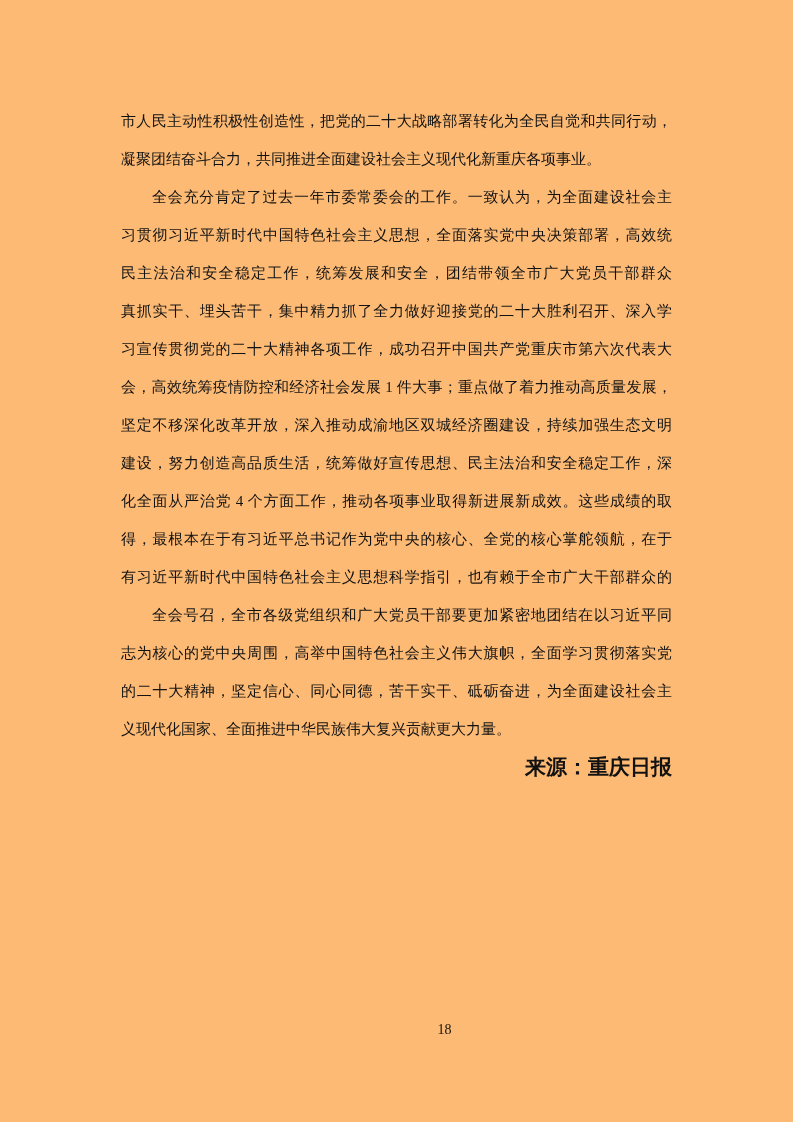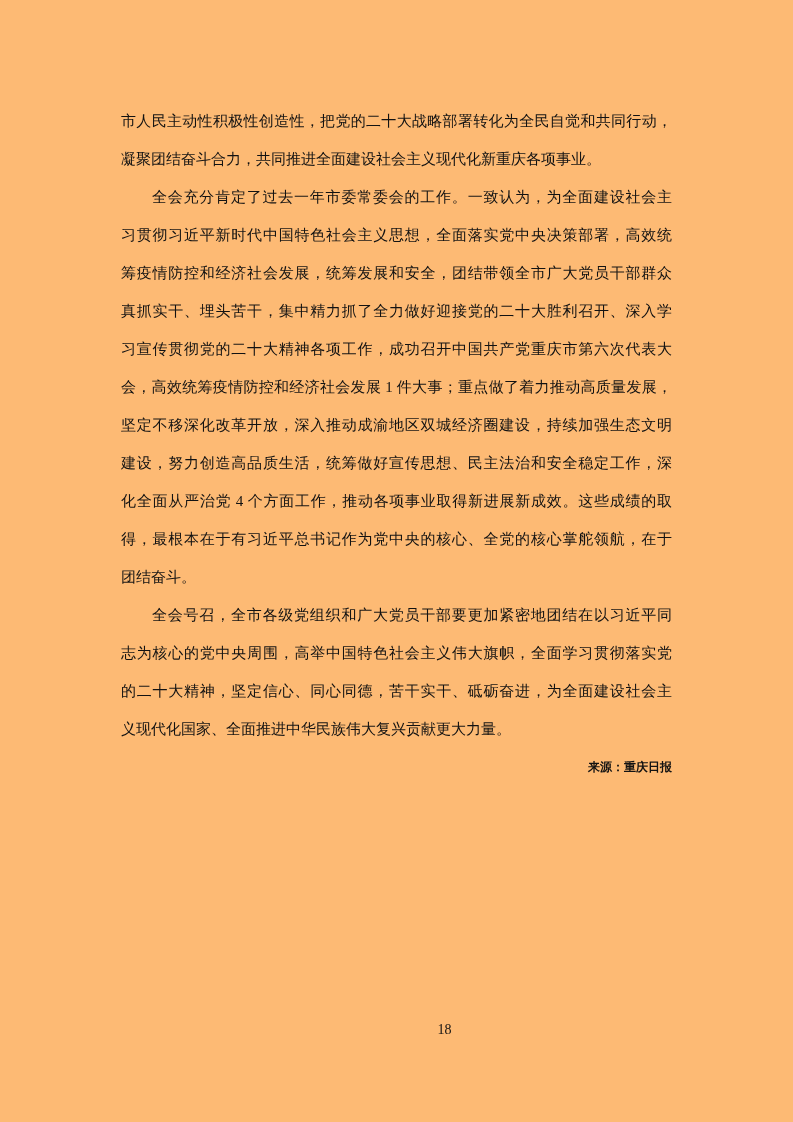--- a/index.html
+++ b/index.html
@@ -36,21 +36,21 @@
   }
   .line.para-first {
     text-indent: 31px;
   }
   .line.para-last {
     text-align-last: left;
   }
   .source-line {
     text-align: right;
     font-weight: 700;
-    font-size: 12px;
+    font-size: 21px;
     line-height: 38px;
     font-family: "Liberation Sans", "DejaVu Sans", sans-serif;
   }
   .page-number {
     position: absolute;
     top: 1020px;
     left: 0;
     width: 100%;
     text-align: center;
     font-size: 14px;
@@ -65,29 +65,29 @@
 <div class="page">
   <div class="content">
     <div id="paragraphs">
         <div class="paragraph">
           <div class="line">市人民主动性积极性创造性，把党的二十大战略部署转化为全民自觉和共同行动，</div>
           <div class="line para-last">凝聚团结奋斗合力，共同推进全面建设社会主义现代化新重庆各项事业。</div>
         </div>
         <div class="paragraph">
           <div class="line para-first">全会充分肯定了过去一年市委常委会的工作。一致认为，为全面建设社会主</div>
           <div class="line">习贯彻习近平新时代中国特色社会主义思想，全面落实党中央决策部署，高效统</div>
-          <div class="line">筹疫情防控和经济社会发展，统筹发展和安全，团结带领全市广大党员干部群众</div>
+          <div class="line">民主法治和安全稳定工作，统筹发展和安全，团结带领全市广大党员干部群众</div>
           <div class="line">真抓实干、埋头苦干，集中精力抓了全力做好迎接党的二十大胜利召开、深入学</div>
           <div class="line">习宣传贯彻党的二十大精神各项工作，成功召开中国共产党重庆市第六次代表大</div>
           <div class="line">会，高效统筹疫情防控和经济社会发展 1 件大事；重点做了着力推动高质量发展，</div>
           <div class="line">坚定不移深化改革开放，深入推动成渝地区双城经济圈建设，持续加强生态文明</div>
           <div class="line">建设，努力创造高品质生活，统筹做好宣传思想、民主法治和安全稳定工作，深</div>
           <div class="line">化全面从严治党 4 个方面工作，推动各项事业取得新进展新成效。这些成绩的取</div>
           <div class="line">得，最根本在于有习近平总书记作为党中央的核心、全党的核心掌舵领航，在于</div>
-          <div class="line para-last">团结奋斗。</div>
+          <div class="line">有习近平新时代中国特色社会主义思想科学指引，也有赖于全市广大干部群众的</div>
         </div>
         <div class="paragraph">
           <div class="line para-first">全会号召，全市各级党组织和广大党员干部要更加紧密地团结在以习近平同</div>
           <div class="line">志为核心的党中央周围，高举中国特色社会主义伟大旗帜，全面学习贯彻落实党</div>
           <div class="line">的二十大精神，坚定信心、同心同德，苦干实干、砥砺奋进，为全面建设社会主</div>
           <div class="line para-last">义现代化国家、全面推进中华民族伟大复兴贡献更大力量。</div>
         </div>
       </div>
     <div class="source-line">来源：重庆日报</div>
   </div>

